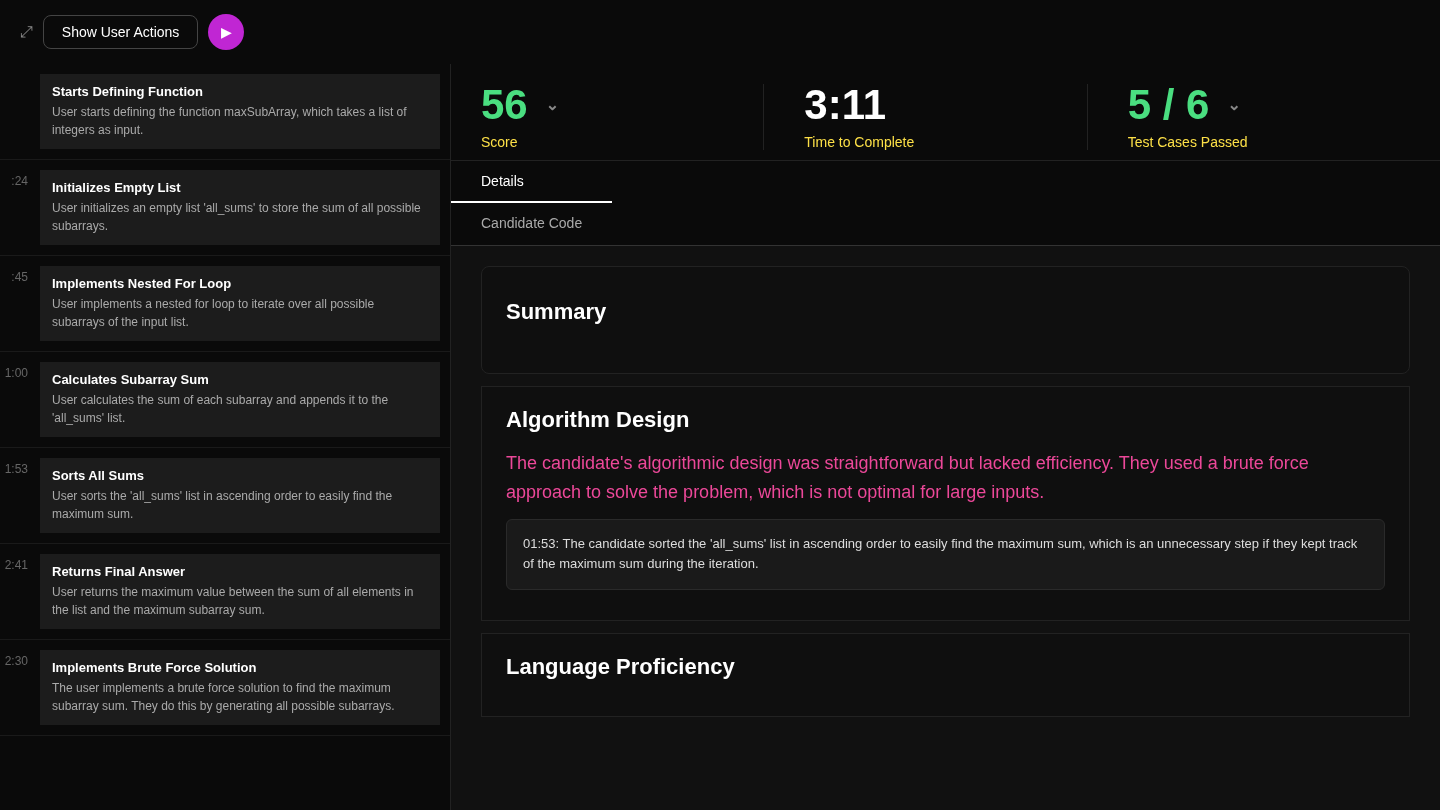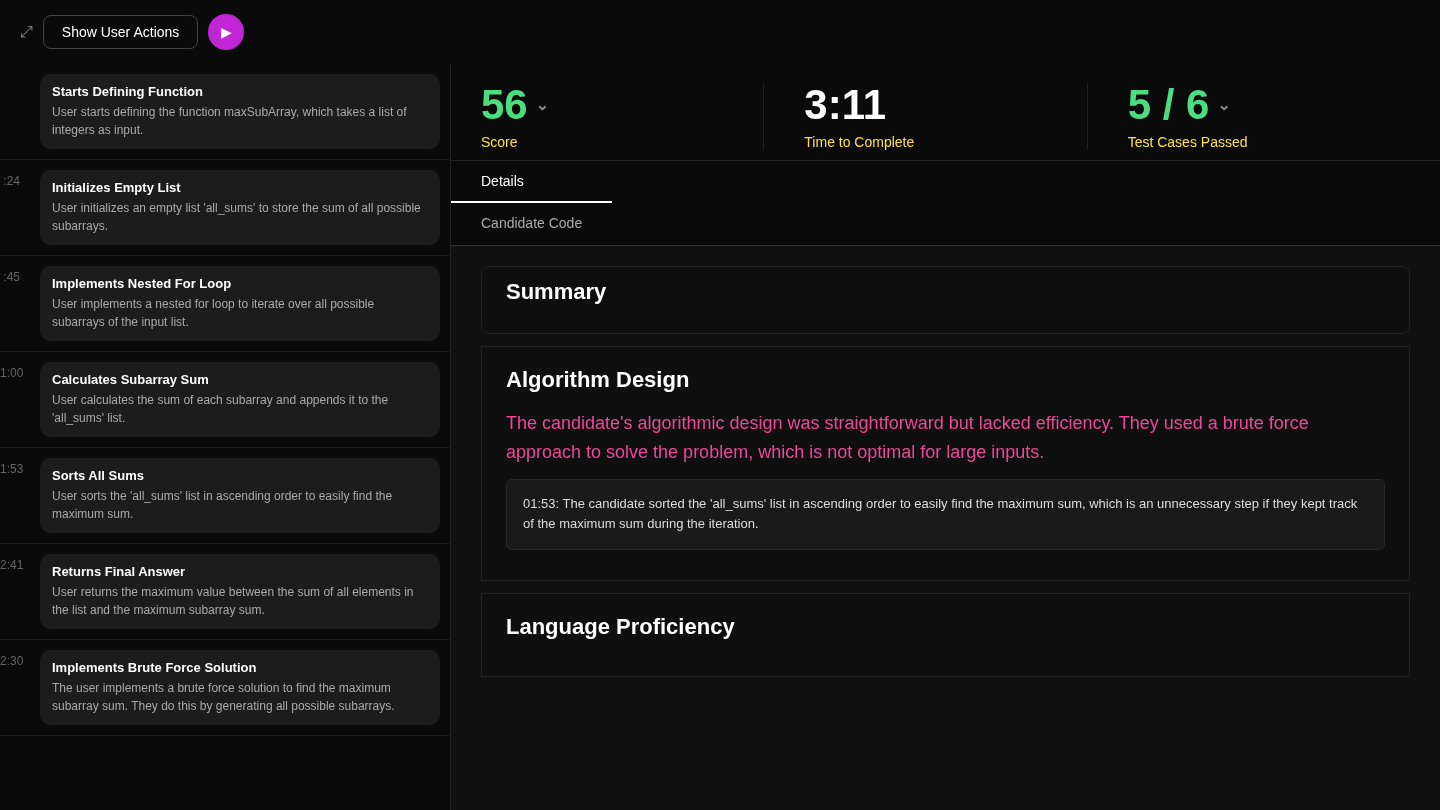--- a/index.html
+++ b/index.html
@@ -75,25 +75,25 @@
       padding: 10px 0;
       border-bottom: 1px solid #1a1a1a;
     }
     .timeline-time {
       color: #666;
       font-size: 12px;
       width: 40px;
       text-align: right;
       padding-top: 4px;
       flex-shrink: 0;
-      padding-right: 20px;
+      padding-right: 12px;
     }
     .timeline-content {
       background: #1c1c1c;
-      border-radius: 10px;
+      border-radius: 0;
       padding: 10px 12px;
       flex: 1;
       margin-right: 10px;
     }
     .timeline-title {
       font-size: 13px;
       font-weight: 600;
       color: #ffffff;
       margin-bottom: 4px;
     }
@@ -126,21 +126,21 @@
     .stat-block + .stat-block {
       border-left: 1px solid #222;
       padding-left: 40px;
     }
     .stat-block:first-child {
       padding-left: 0;
     }
     .stat-value {
       display: flex;
       align-items: center;
-      gap: 8px;
+      gap: 18px;
       font-size: 42px;
       font-weight: 700;
       color: #4ade80;
       line-height: 1;
       margin-bottom: 8px;
     }
     .stat-value.white-value {
       color: #ffffff;
     }
     .chevron-down {
@@ -212,21 +212,21 @@
       font-size: 13px;
       color: #ddd;
       line-height: 1.6;
     }
 
     
     .summary-card {
       background: #0f0f0f;
       border: 1px solid #222;
       border-radius: 8px;
-      padding: 12px 24px;
+      padding: 32px 24px;
       margin-bottom: 12px;
     }
   </style>
 </head>
 <body>
 
 <div class="top-bar">
   <span class="expand-icon">⤢</span>
   <button class="show-user-actions-btn">Show User Actions</button>
   <button class="play-btn">

